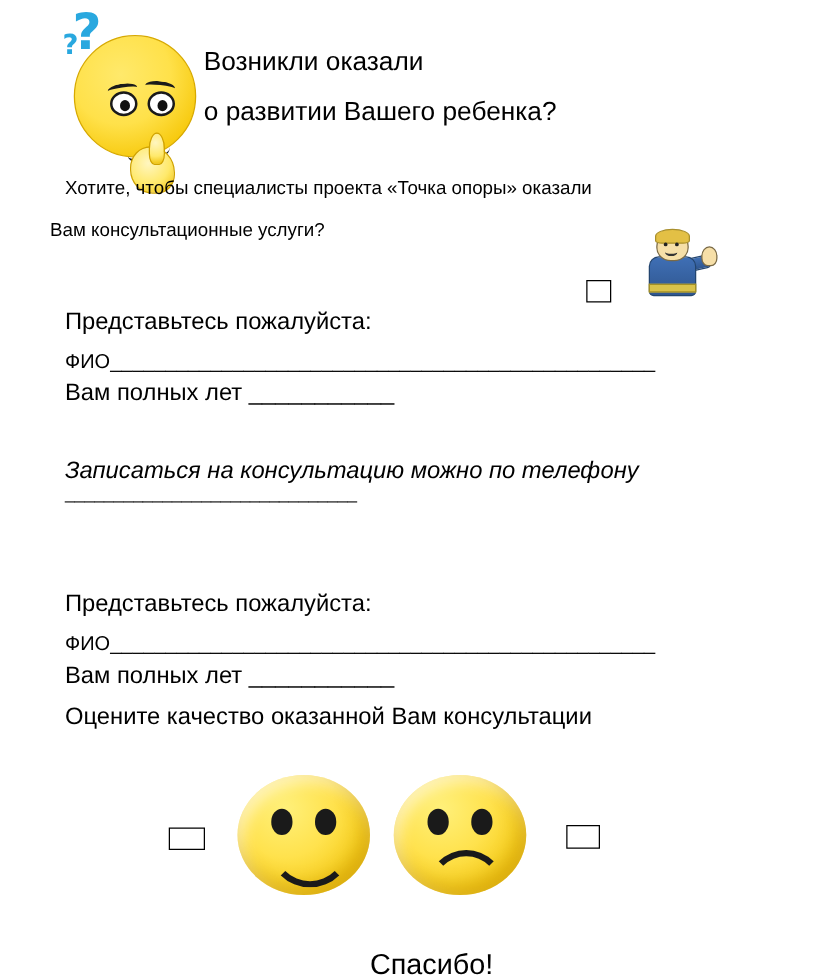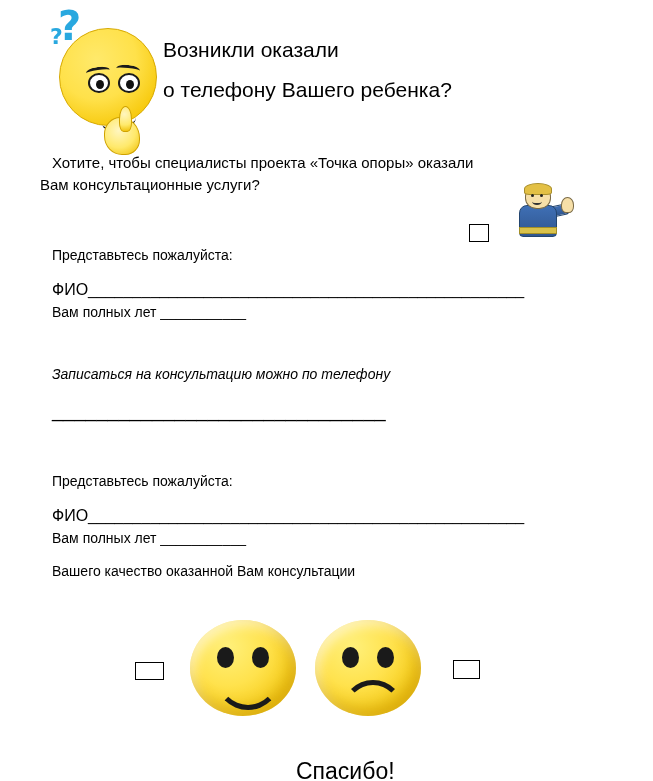--- a/index.html
+++ b/index.html
@@ -127,21 +127,21 @@
     white-space: nowrap;
   }
 
   
   .line {
     position: absolute;
     font-size: 15px;
     line-height: 22px;
     white-space: nowrap;
   }
-  .q1 { left: 52px; top: 152px; }
+  .q1 { left: 52px; top: 140px; }
   .q1b { left: 40px; top: 174px; }
 
   .box {
     position: absolute;
     border: 1px solid #000000;
     background: #ffffff;
     box-sizing: border-box;
   }
   .box1 { left: 469px; top: 224px; width: 20px; height: 18px; }
   .box-left { left: 135px; top: 662px; width: 29px; height: 18px; }
@@ -228,26 +228,26 @@
     position: absolute;
     left: 56px;
     top: 12px;
     width: 11px;
     height: 14px;
     background: #f6dfa8;
     border: 1px solid #7a6a46;
     border-radius: 50% 50% 40% 40%;
   }
 
-  .label { position: absolute; font-size: 14px; white-space: nowrap; }
+  .label { position: absolute; font-size: 19px; white-space: nowrap; }
   .introduce1 { left: 52px; top: 247px; }
   .fio1 { left: 52px; top: 281px; font-size: 16px; }
   .age1 { left: 52px; top: 304px; }
   .phone1 { left: 52px; top: 366px; font-style: italic; }
-  .phone1b { left: 52px; top: 399px; font-size: 20px; }
+  .phone1b { left: 52px; top: 386px; font-size: 14px; }
   .introduce2 { left: 52px; top: 473px; }
   .fio2 { left: 52px; top: 507px; font-size: 16px; }
   .age2 { left: 52px; top: 530px; }
   .rate { left: 52px; top: 563px; }
   .thanks { left: 296px; top: 758px; font-size: 23px; }
 
   
   .smiley {
     position: absolute;
     width: 106px;
@@ -312,21 +312,21 @@
         </div>
       <div class="mouth"></div>
       <div class="hand">
         <div class="finger"></div>
       </div>
     </div>
   </div>
 
   <div class="header-text">
     <div>Возникли оказали</div>
-    <div>о телефону Вашего ребенка?</div>
+    <div>о развитии Вашего ребенка?</div>
   </div>
 </div>
 
 <div class="line q1">Хотите, чтобы специалисты проекта «Точка опоры» оказали</div>
 <div class="line q1b">Вам консультационные услуги?</div>
 
 <div class="box box1"></div>
 
 <div class="vaultboy">
   <div class="vb-arm"></div>
@@ -343,21 +343,21 @@
 <div class="label introduce1">Представьтесь пожалуйста:</div>
 <div class="label fio1">ФИО_________________________________________________</div>
 <div class="label age1">Вам полных лет ___________</div>
 
 <div class="label phone1">Записаться на консультацию можно по телефону</div>
 <div class="label phone1b">______________________________</div>
 
 <div class="label introduce2">Представьтесь пожалуйста:</div>
 <div class="label fio2">ФИО_________________________________________________</div>
 <div class="label age2">Вам полных лет ___________</div>
-<div class="label rate">Вашего качество оказанной Вам консультации</div>
+<div class="label rate">Оцените качество оказанной Вам консультации</div>
 
 <div class="box box-left"></div>
 
 <div class="smiley happy">
   <div class="s-eye l"></div>
   <div class="s-eye r"></div>
   <div class="s-mouth-happy"></div>
 </div>
 
 <div class="smiley sad">

